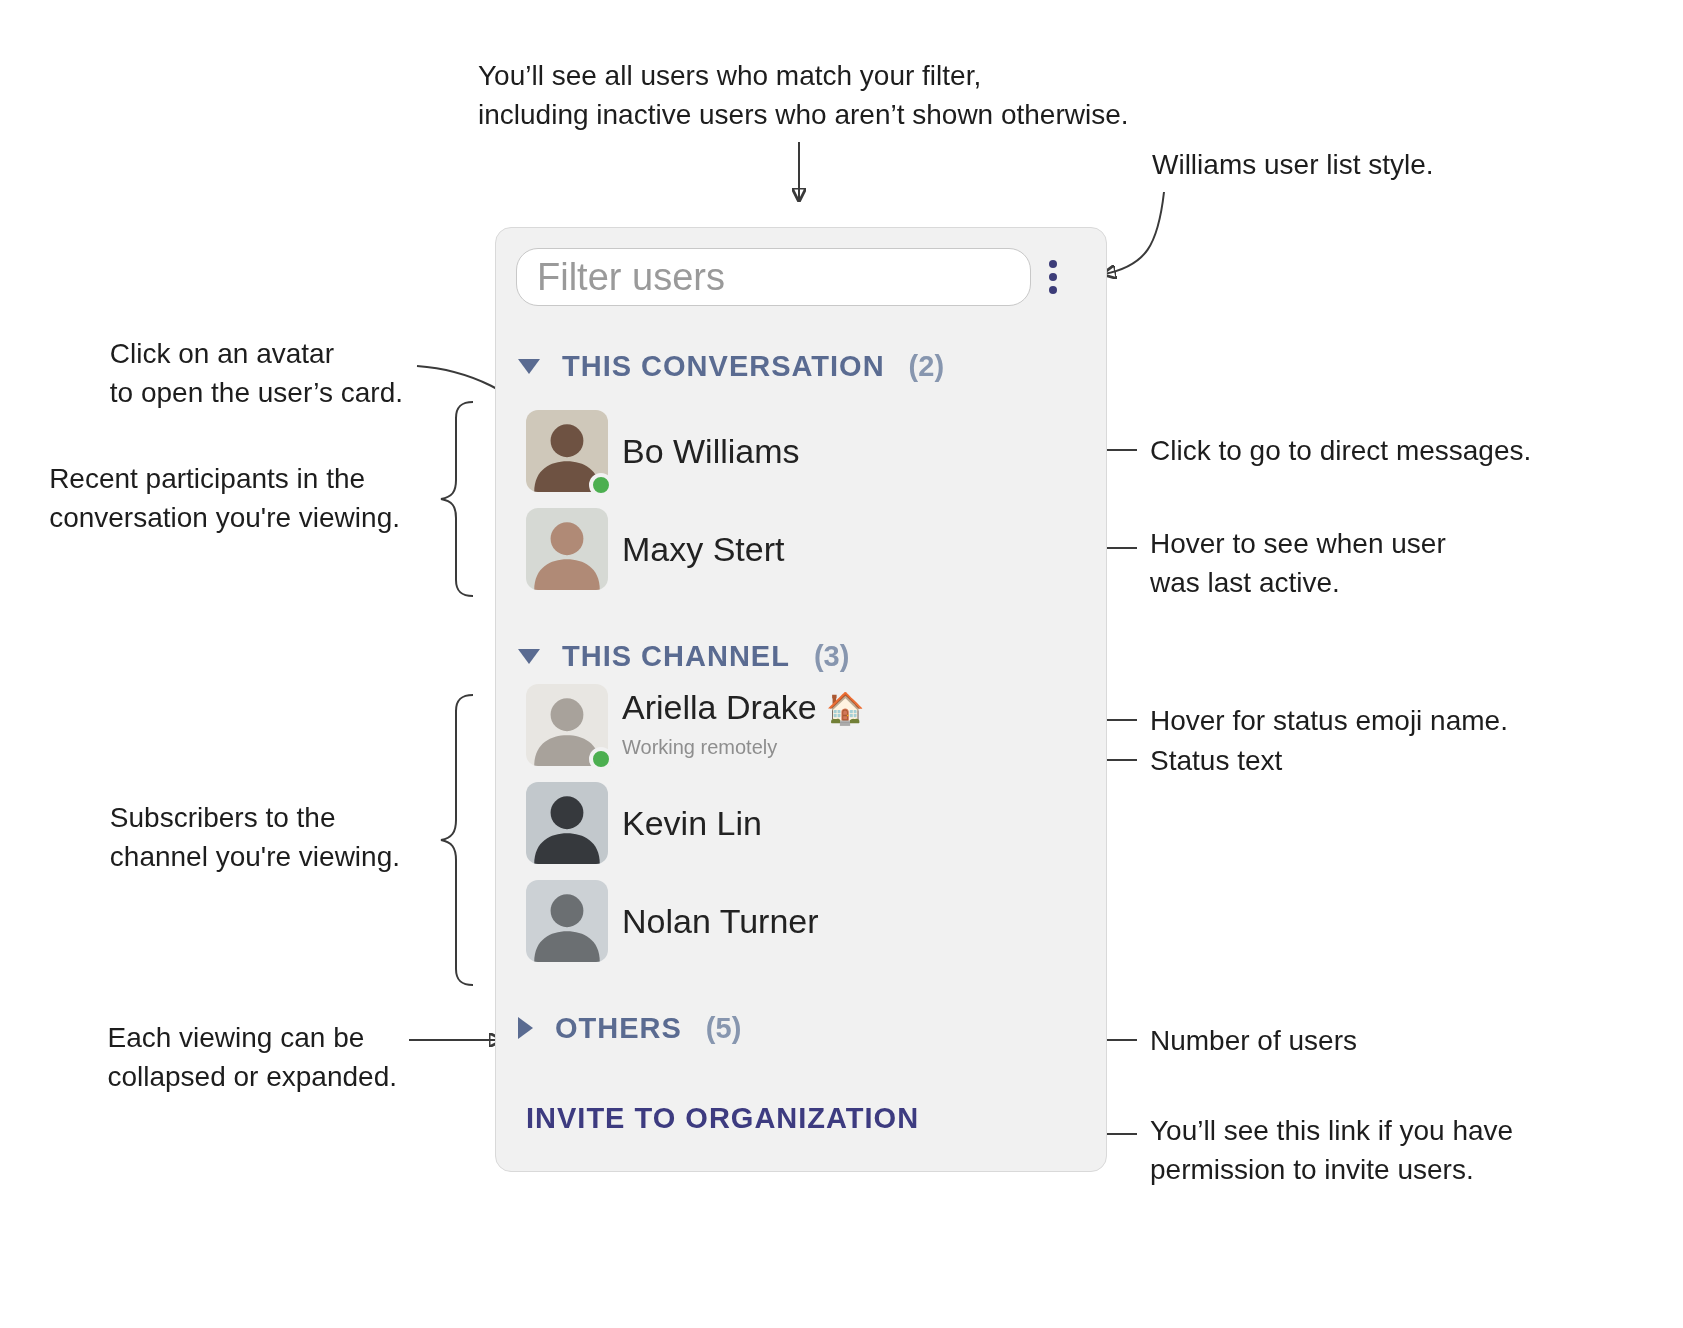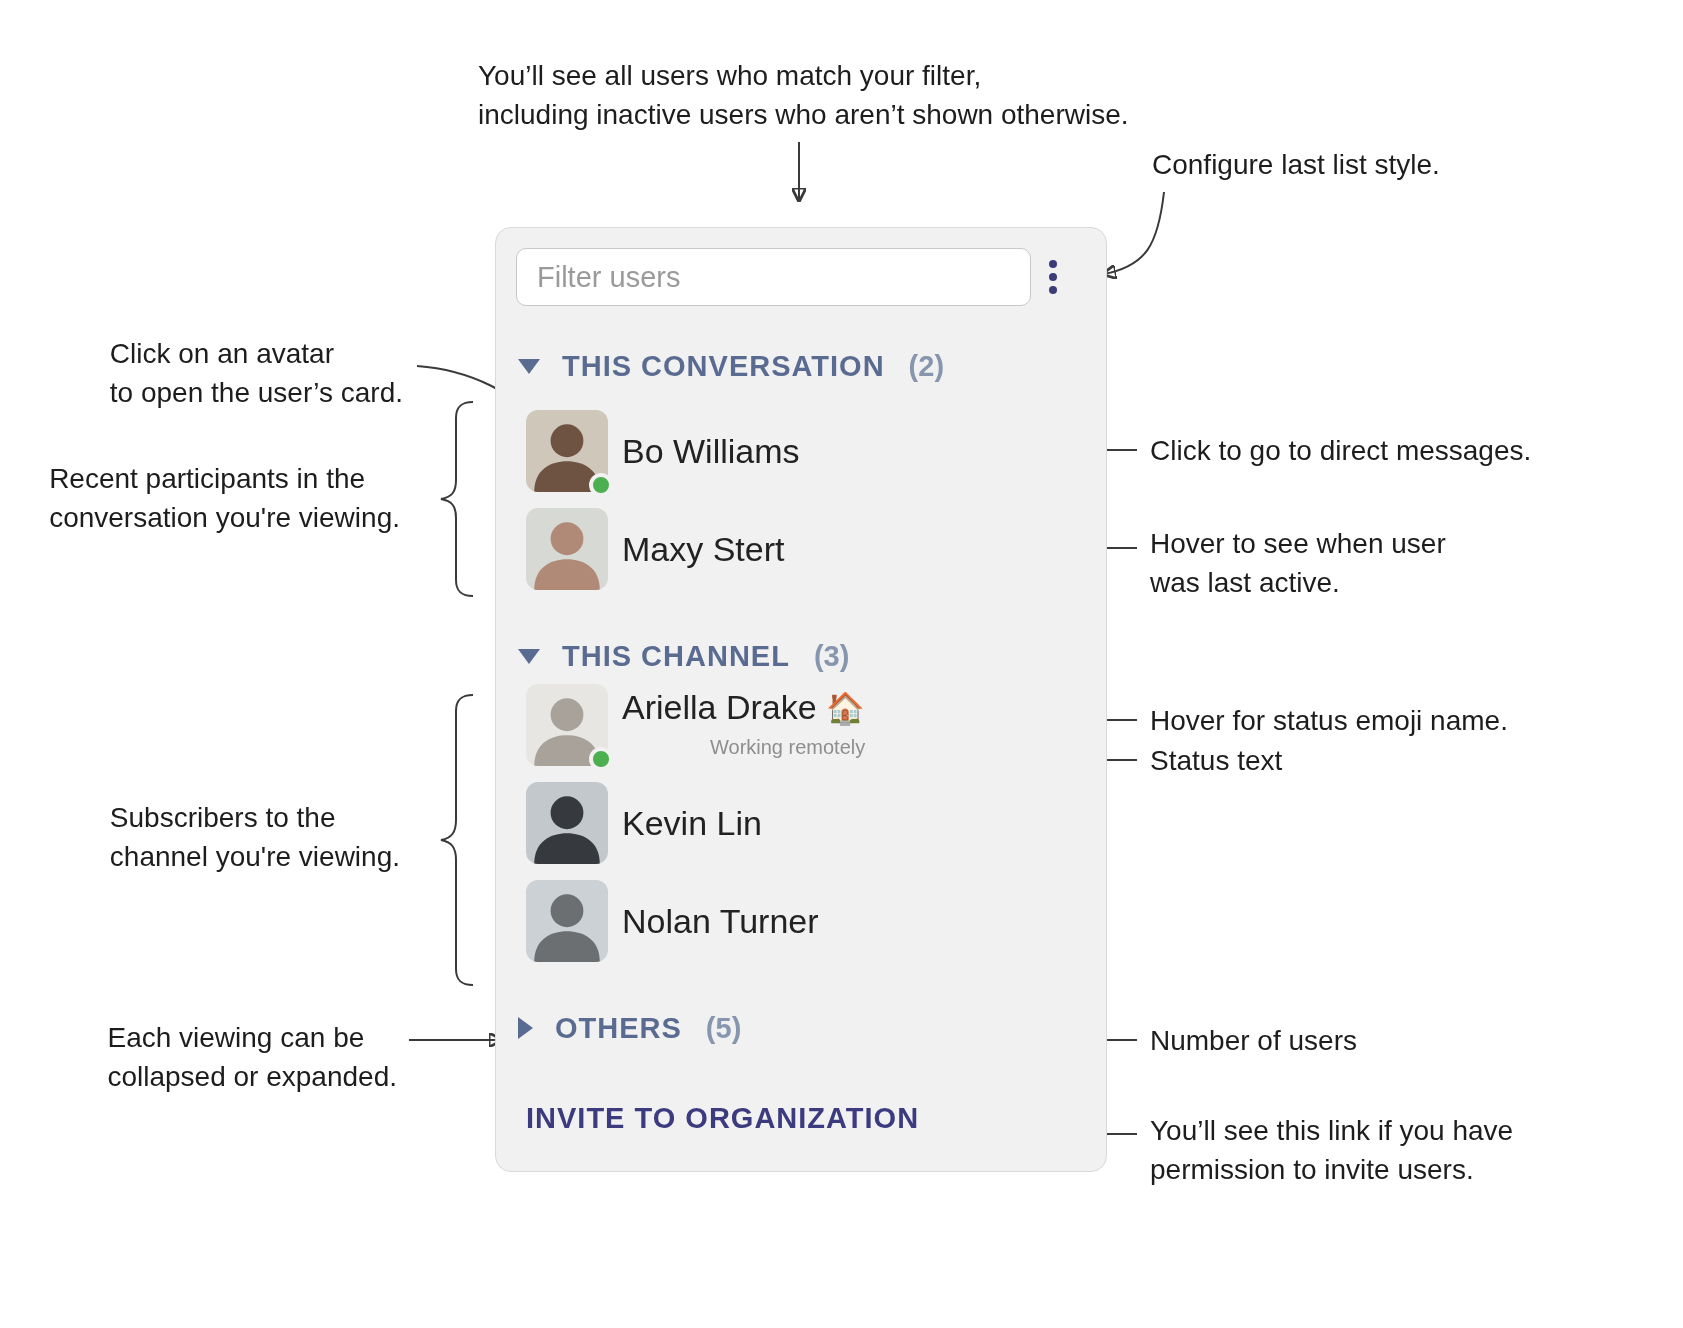--- a/index.html
+++ b/index.html
@@ -15,21 +15,21 @@
   .note.r { text-align:left; }
 
   
   .panel {
     position:absolute; left:495px; top:227px; width:612px; height:945px;
     background:#f1f1f1; border:1px solid #d9d9d9; border-radius:16px;
   }
   .filter-row { display:flex; align-items:center; margin:20px 20px 0 20px; }
   .filter-input {
     width:515px; height:58px; background:#ffffff; border:1px solid #c8c8c8;
-    border-radius:10px; font-size:29px; padding:0 20px; color:#333;
+    border-radius:22px; font-size:38px; padding:0 20px; color:#333;
     font-family:"Liberation Sans", sans-serif; outline:none;
   }
   .filter-input::placeholder { color:#9a9a9a; }
   .menu-btn { width:43px; height:58px; display:flex; align-items:center; justify-content:center; cursor:pointer; }
   .dots { display:flex; flex-direction:column; gap:5px; }
   .dots i { width:8px; height:8px; border-radius:50%; background:#3c3c78; display:block; }
 
   .section-header { display:flex; align-items:center; gap:22px; margin:42px 0 0 22px; height:36px; cursor:pointer; }
   .section-header.sh-channel { margin-top:48px; }
   .section-header.sh-others { margin-top:48px; }
@@ -42,21 +42,21 @@
   .user-row { display:flex; align-items:center; gap:14px; margin:16px 0 0 30px; cursor:pointer; }
   .user-row.first-a { margin-top:26px; }
   .user-row.first-b { margin-top:10px; }
   .avatar { position:relative; width:82px; height:82px; border-radius:12px; flex:0 0 82px; }
   .avatar svg { position:absolute; left:0; top:0; width:82px; height:82px; border-radius:12px; }
   .presence {
     position:absolute; right:-5px; bottom:-5px; width:24px; height:24px; border-radius:50%;
     background:#4caf50; border:4px solid #f1f1f1;
   }
   .uname { font-size:34px; color:#222222; }
-  .ucol { display:flex; flex-direction:column;text-align:right; }
+  .ucol { display:flex; flex-direction:column; }
   .ucol .uname { line-height:40px; }
   .emoji { font-size:31px; margin-left:10px; }
   .ustatus { font-size:20px; color:#8e8e8e; line-height:32px; margin-top:2px; }
 
   .av-1 rect { fill:#cfc8ba; } .av-1 path, .av-1 circle { fill:#6e5242; }
   .av-2 rect { fill:#d6d9d4; } .av-2 path, .av-2 circle { fill:#b08a76; }
   .av-3 rect { fill:#e8e6e2; } .av-3 path, .av-3 circle { fill:#a8a29b; }
   .av-4 rect { fill:#c2c8cc; } .av-4 path, .av-4 circle { fill:#36393d; }
   .av-5 rect { fill:#ccd1d5; } .av-5 path, .av-5 circle { fill:#6b6f72; }
 
@@ -89,21 +89,21 @@
     <path d="M 1137 1040 L 771 1040" marker-end="url(#arrow)"></path>
     <path d="M 1137 1134 L 947 1134" marker-end="url(#arrow)"></path>
   </svg>
 
   <div class="note" style="left:478px; top:56px;">
     <div>You’ll see all users who match your filter,</div>
     <div>including inactive users who aren’t shown otherwise.</div>
   </div>
 
   <div class="note" style="left:1152px; top:145px;">
-    <div>Configure last list style.</div>
+    <div>Williams user list style.</div>
   </div>
 
   <div class="note r" style="right:1280px; top:334px;">
     <div>Click on an avatar</div>
     <div>to open the user’s card.</div>
   </div>
 
   <div class="note r" style="right:1283px; top:459px;">
     <div>Recent participants in the</div>
     <div>conversation you're viewing.</div>

